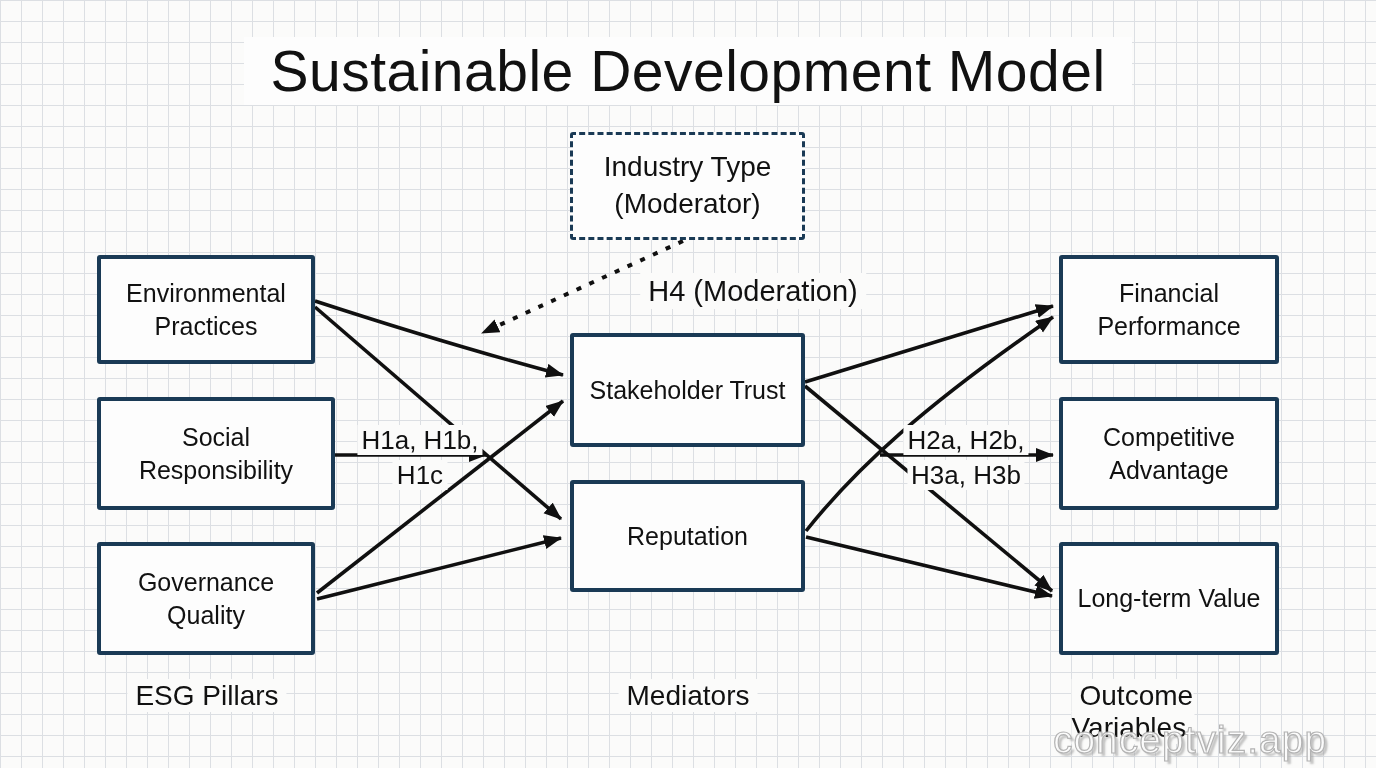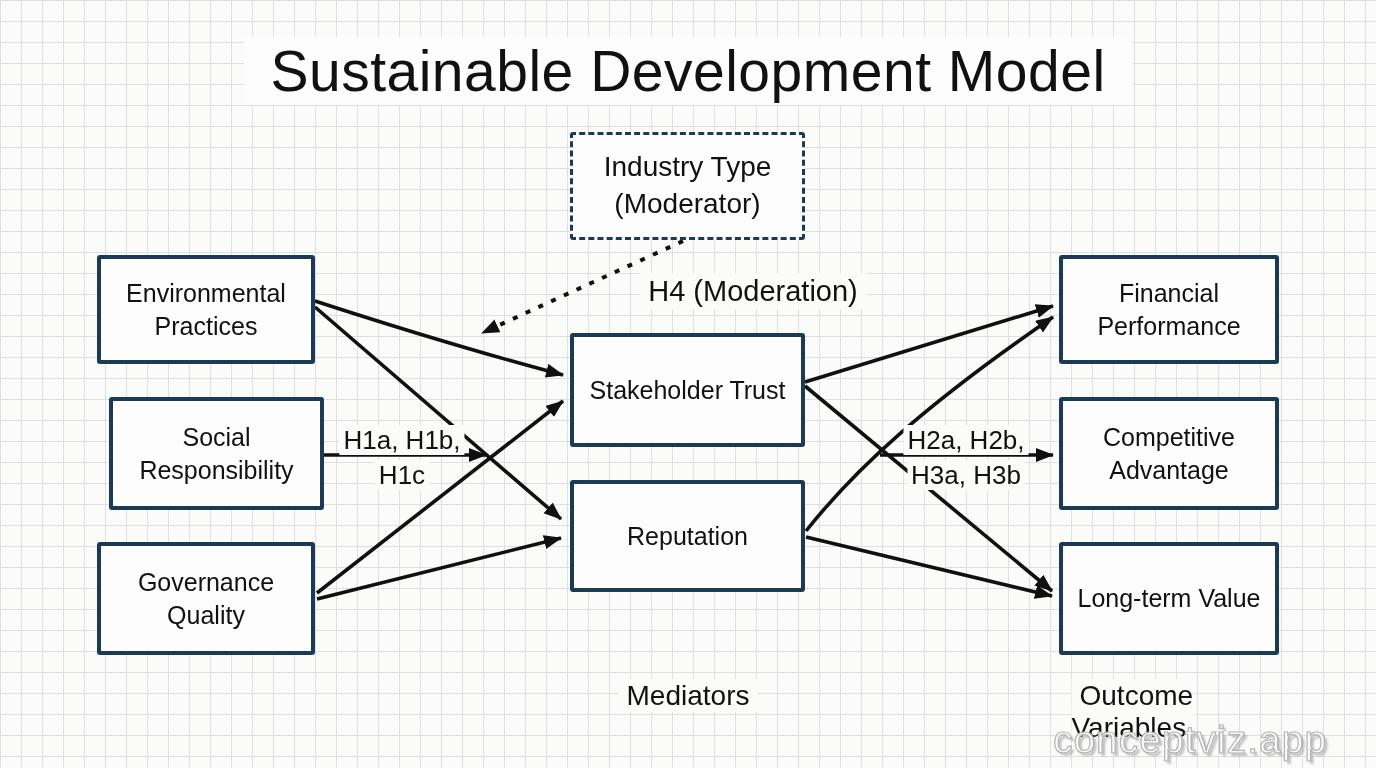--- a/index.html
+++ b/index.html
@@ -37,37 +37,37 @@
     text-align:center;
     background:#fdfdfd;
     border:4px solid #1a3a55;
     border-radius:3px;
     font-size:25px;
     line-height:1.32;
     padding:0 14px;
   }
   .node.dashed{border:3px dashed #1a3a55;font-size:28px;}
   .env {left:97px; top:255px; width:218px; height:109px;}
-  .soc {left:97px; top:397px; width:215px; height:113px;margin-left:12px;}
+  .soc {left:97px; top:397px; width:238px; height:113px;}
   .gov {left:97px; top:542px; width:218px; height:113px;}
   .trust{left:570px; top:333px; width:235px; height:114px;}
   .rep {left:570px; top:480px; width:235px; height:112px;}
   .fin {left:1059px; top:255px; width:220px; height:109px;}
   .comp{left:1059px; top:397px; width:220px; height:113px;}
   .ltv {left:1059px; top:542px; width:220px; height:113px;}
   .mod {left:570px; top:132px; width:235px; height:108px;}
   .path-label{
     position:absolute;
     display:flex;flex-direction:column;align-items:center;
     font-size:26px;line-height:1.0;
     transform:translate(-50%,0);
   }
   .path-label span{background:#fbfbfa;padding:2px 4px;}
   .path-label span + span{margin-top:5px;}
-  .h1-label{left:402px; top:425px;text-align:right;}
+  .h1-label{left:420px; top:425px;text-align:right;}
   .h2-label{left:966px; top:425px;}
   .h4-label{
     position:absolute;left:753px;top:275px;
     transform:translate(-50%,0);
     font-size:29px;
   }
   .h4-label span{background:#fbfbfa;padding:2px 8px;}
   .col-label{
     position:absolute;top:680px;
     transform:translateX(-50%);
@@ -154,20 +154,23 @@
 
   <div class="path-label h2-label">
     <span>H2a, H2b,</span>
     <span>H3a, H3b</span>
   </div>
 
   <div class="h4-label">
     <span>H4 (Moderation)</span>
   </div>
 
+  <div class="col-label col-esg">
+    <span>ESG Pillars</span>
+  </div>
   <div class="col-label col-med">
     <span>Mediators</span>
   </div>
   <div class="col-label col-out">
     <span>Outcome Variables</span>
   </div>
 
   <div class="watermark">conceptviz.app</div>
 
 </div>

